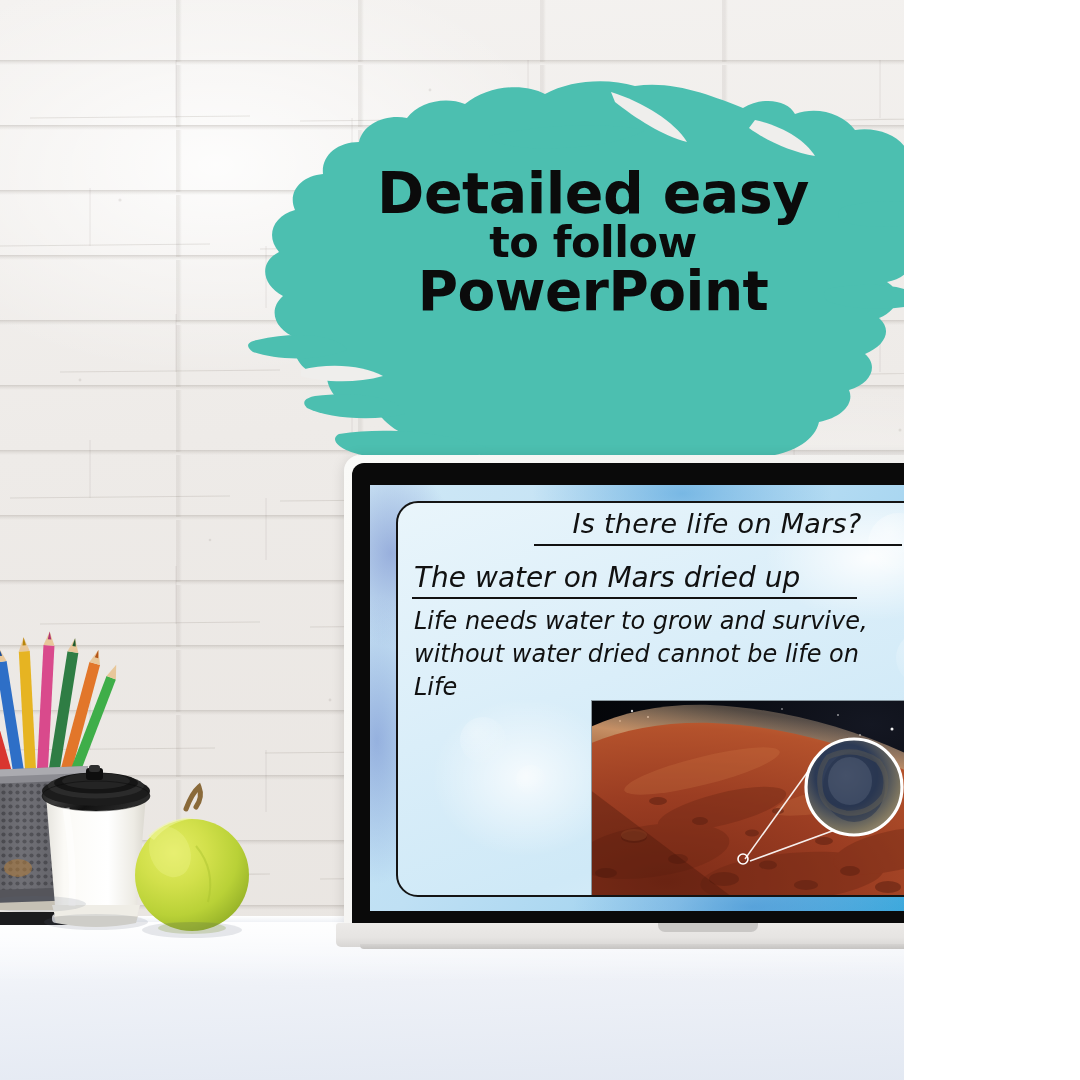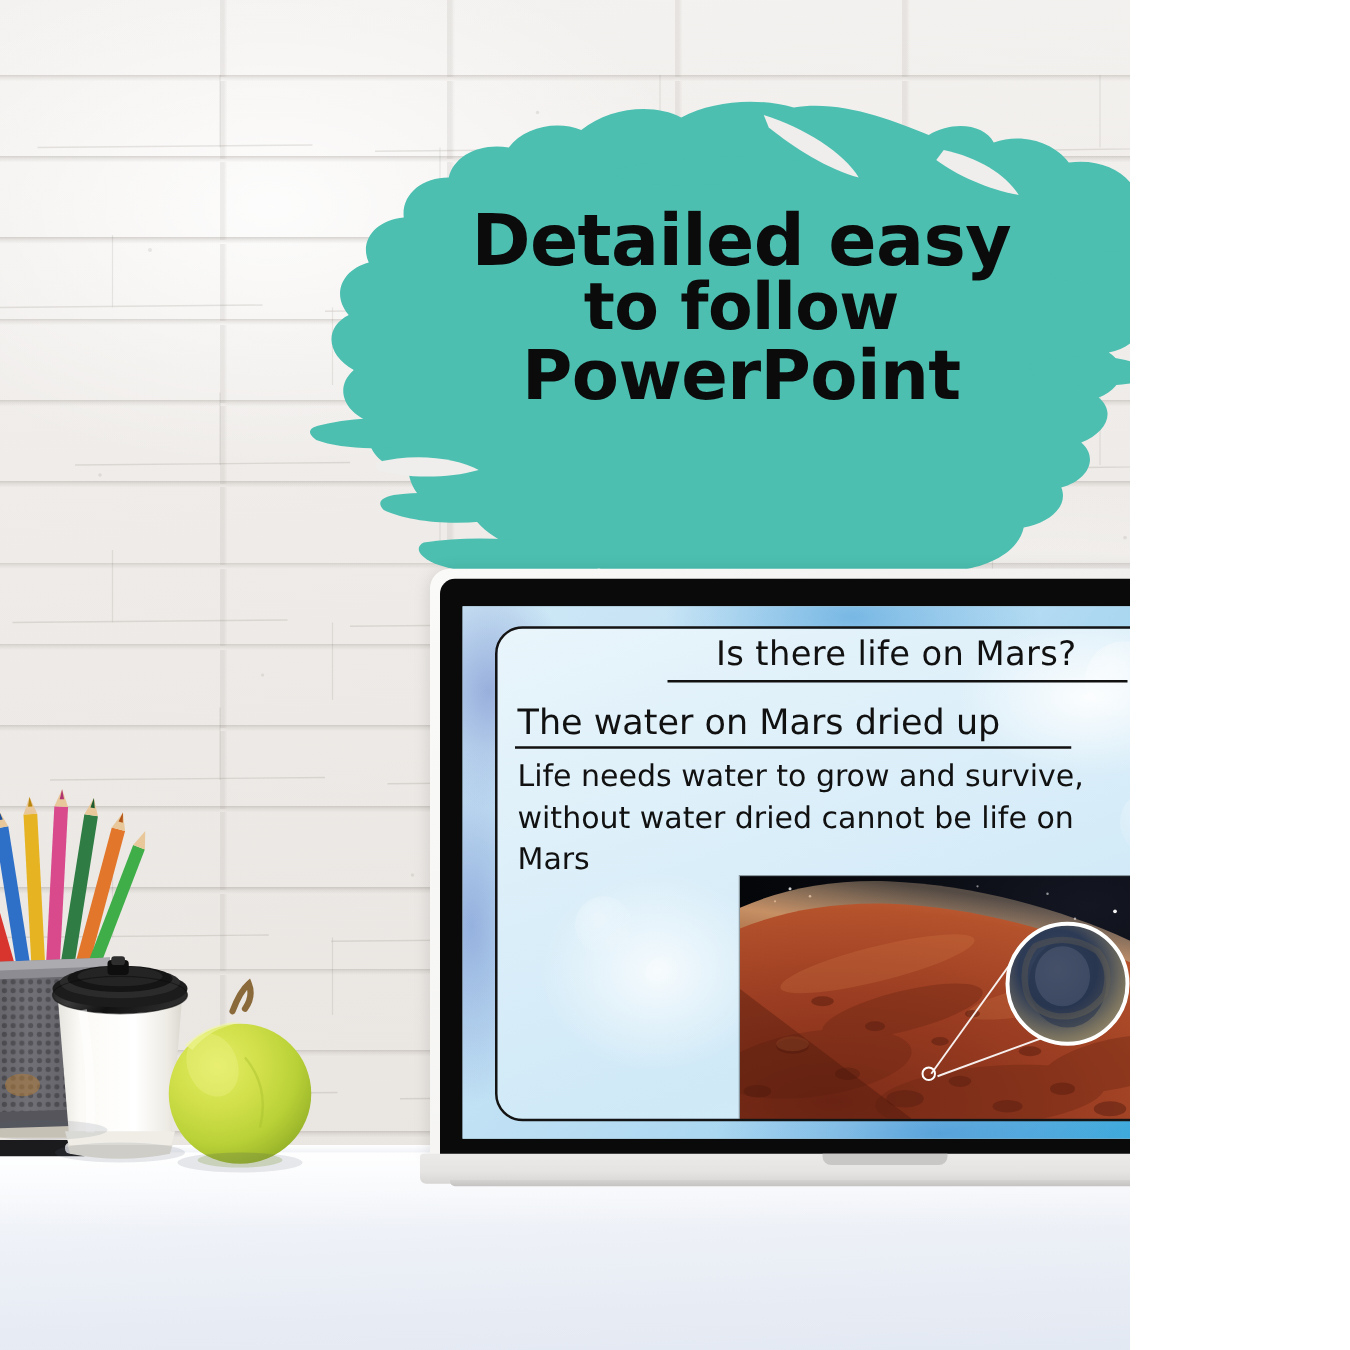--- a/index.html
+++ b/index.html
@@ -84,21 +84,21 @@
     text-align:center;
     font-family:"DejaVu Sans", sans-serif;
     font-weight:bold;
     color:#0b0b0b;
     line-height:.99;
     letter-spacing:-.5px;
     pointer-events:none;
   }
   .banner-line { display:block; font-size:57px; white-space:nowrap; }
   .banner-line.l1 { font-size:57px; }
-  .banner-line.l2 { font-size:52px; }
+  .banner-line.l2 { font-size:43px; }
   .banner-line.l3 { font-size:55px; }
 
   
   .laptop { position:absolute; left:336px; top:455px; width:744px; height:490px; }
 
   .laptop-shell {
     position:absolute; left:8px; top:0; width:736px; height:470px;
     background:linear-gradient(120deg,#fafaf8 0%,#f1f0ee 55%,#e4e3e1 100%);
     border-radius:16px 16px 3px 3px;
     box-shadow:0 2px 14px rgba(0,0,0,.13);
@@ -136,20 +136,21 @@
   .panel {
     position:absolute; left:26px; top:16px; right:26px; bottom:14px;
     border:2.5px solid #141414;
     border-radius:22px;
     background:
       radial-gradient(ellipse 150px 90px at 74% 14%, rgba(255,255,255,.9), rgba(255,255,255,0) 70%),
       radial-gradient(ellipse 130px 110px at 20% 70%, rgba(255,255,255,.75), rgba(255,255,255,0) 72%),
       radial-gradient(ellipse 120px 80px at 90% 58%, rgba(226,214,240,.75), rgba(226,214,240,0) 72%),
       linear-gradient(160deg,#e9f5fb 0%,#daeef9 40%,#cfe9f7 70%,#e2f2fa 100%);
     overflow:hidden;
+    font-style:italic;
   }
   .panel-bokeh { position:absolute; inset:0; pointer-events:none; }
 
   .slide-inner { position:relative; padding:6px 14px 0 14px; }
 
   .slide-title {
     text-align:center;
     font-family:"DejaVu Sans", sans-serif;
     font-size:27px;
     color:#111;
@@ -354,21 +355,21 @@
           </div>
 
           <div class="slide-sub">
             <span>The water on Mars dried up</span>
             <span class="sub-rule"></span>
           </div>
 
           <div class="slide-body">
             <span class="ln">Life needs water to grow and survive,</span>
             <span class="ln">without water dried cannot be life on</span>
-            <span class="ln">Mars</span>
+            <span class="ln">Life</span>
           </div>
 
         </div>
 
         <div class="mars-photo">
           <svg viewBox="0 0 358 196" preserveAspectRatio="none">
             <defs>
               <radialGradient id="spaceGrad" cx="78%" cy="12%" r="90%">
                 <stop offset="0%" stop-color="#141722"></stop>
                 <stop offset="55%" stop-color="#080A10"></stop>

